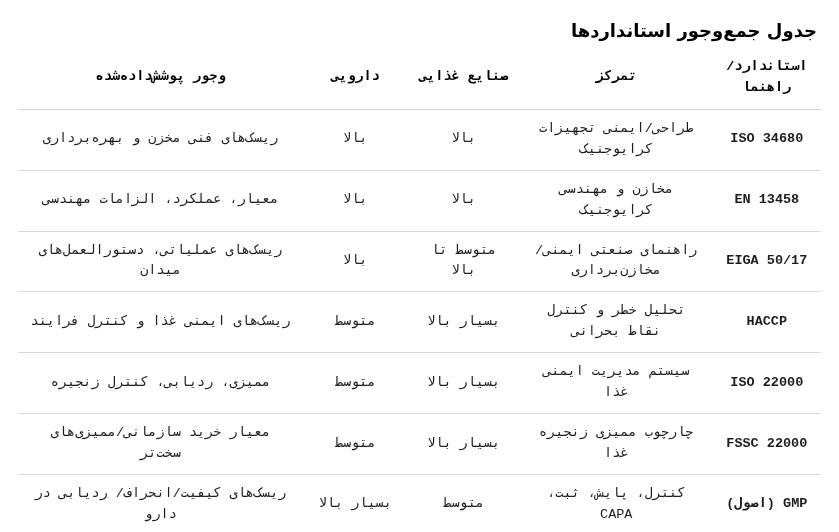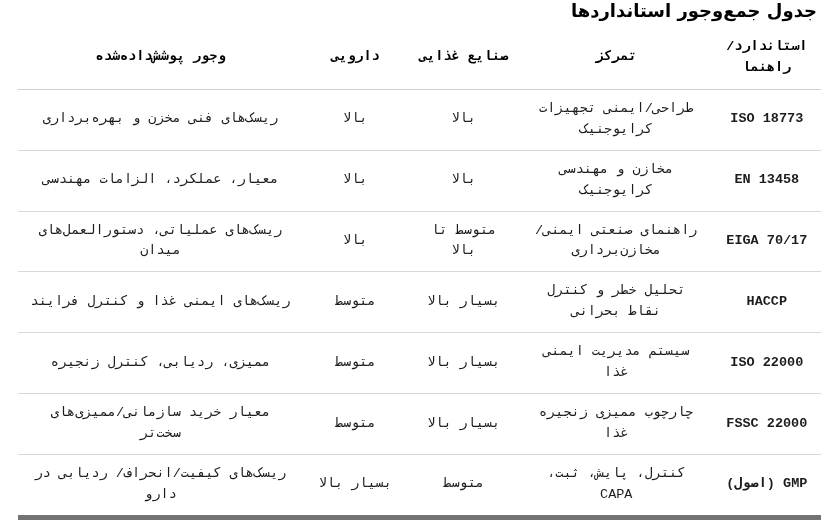--- a/index.html
+++ b/index.html
@@ -19,21 +19,21 @@
     height: 532px;
     position: relative;
     box-sizing: border-box;
     padding: 0 18px;
   }
   .doc-title {
     text-align: right;
     font-size: 18px;
     font-weight: bold;
     color: #000;
-    padding: 0 4px 10px 0;
+    padding: 20px 4px 10px 0;
     letter-spacing: 0;
   }
   table.std-table {
     width: 100%;
     border-collapse: collapse;
     table-layout: fixed;
     direction: rtl;
     font-family: Liberation Mono, monospace;
   }
   table.std-table th,
@@ -97,35 +97,35 @@
       <tr>
         <th>استاندارد/راهنما</th>
         <th>تمرکز</th>
         <th>صنایع غذایی</th>
         <th>دارویی</th>
         <th>وجور پوشش‌داده‌شده</th>
       </tr>
     </thead>
     <tbody>
       <tr>
-        <td class="cell-standard">ISO 18773</td>
+        <td class="cell-standard">ISO 34680</td>
         <td class="cell-focus">طراحی/ایمنی تجهیزات کرایوجنیک</td>
         <td class="cell-food">بالا</td>
         <td class="cell-pharma">بالا</td>
         <td class="cell-risks">ریسک‌های فنی مخزن و بهره‌برداری</td>
       </tr>
       <tr>
         <td class="cell-standard">EN 13458</td>
         <td class="cell-focus">مخازن و مهندسی کرایوجنیک</td>
         <td class="cell-food">بالا</td>
         <td class="cell-pharma">بالا</td>
         <td class="cell-risks">معیار، عملکرد، الزامات مهندسی</td>
       </tr>
       <tr>
-        <td class="cell-standard">EIGA 70/17</td>
+        <td class="cell-standard">EIGA 50/17</td>
         <td class="cell-focus">راهنمای صنعتی ایمنی/ مخازن‌برداری</td>
         <td class="cell-food">متوسط تا بالا</td>
         <td class="cell-pharma">بالا</td>
         <td class="cell-risks">ریسک‌های عملیاتی، دستورالعمل‌های میدان</td>
       </tr>
       <tr>
         <td class="cell-standard">HACCP</td>
         <td class="cell-focus">تحلیل خطر و کنترل نقاط بحرانی</td>
         <td class="cell-food">بسیار بالا</td>
         <td class="cell-pharma">متوسط</td>

